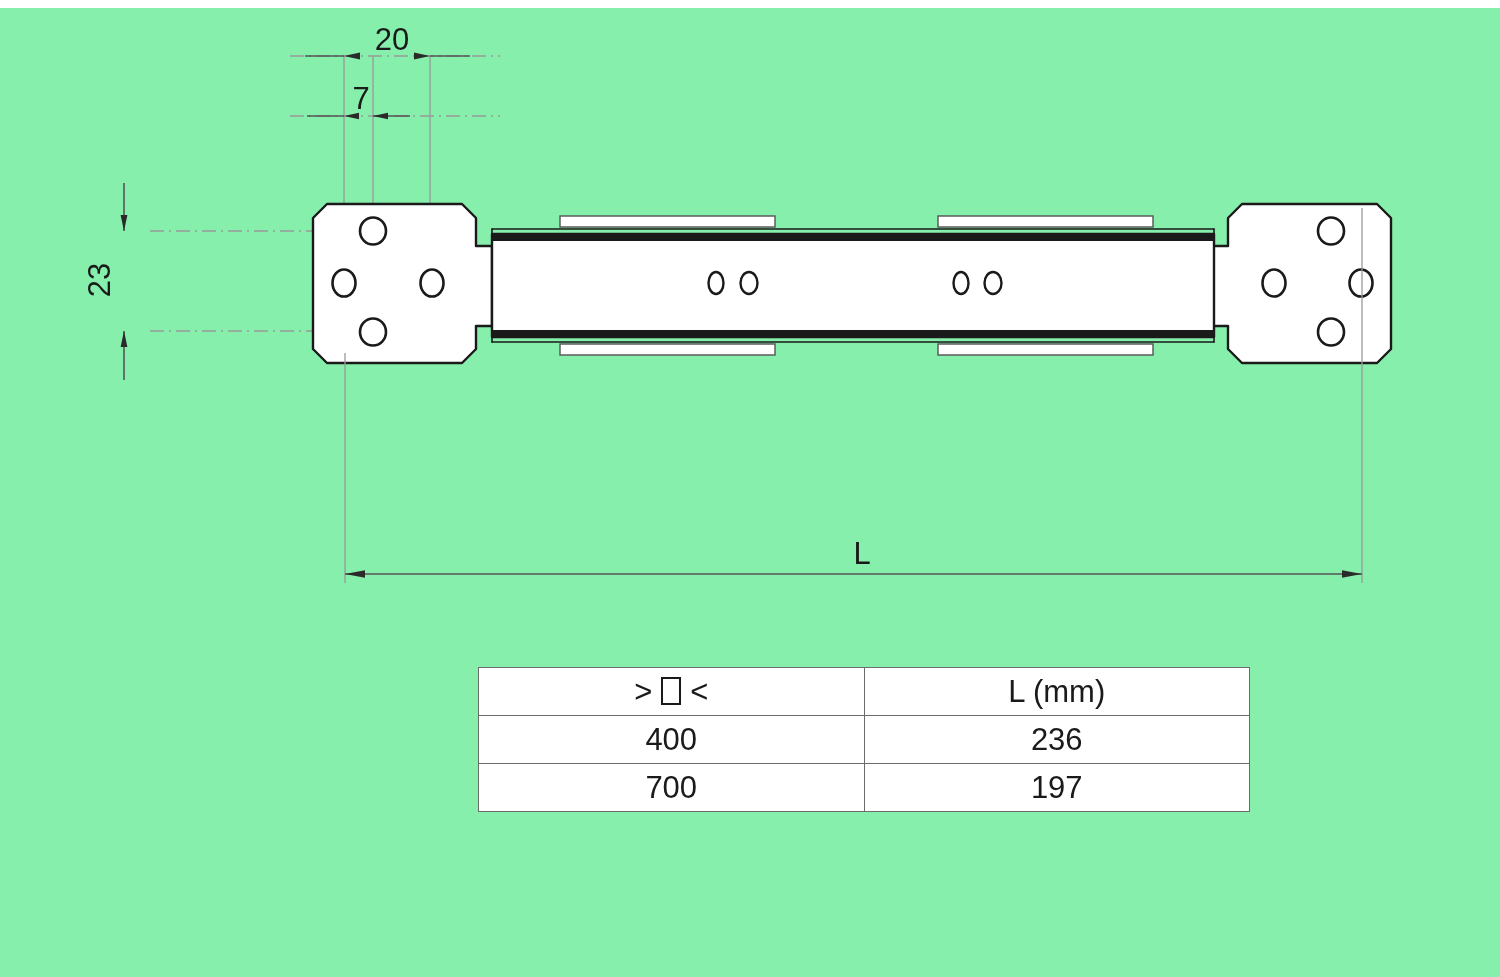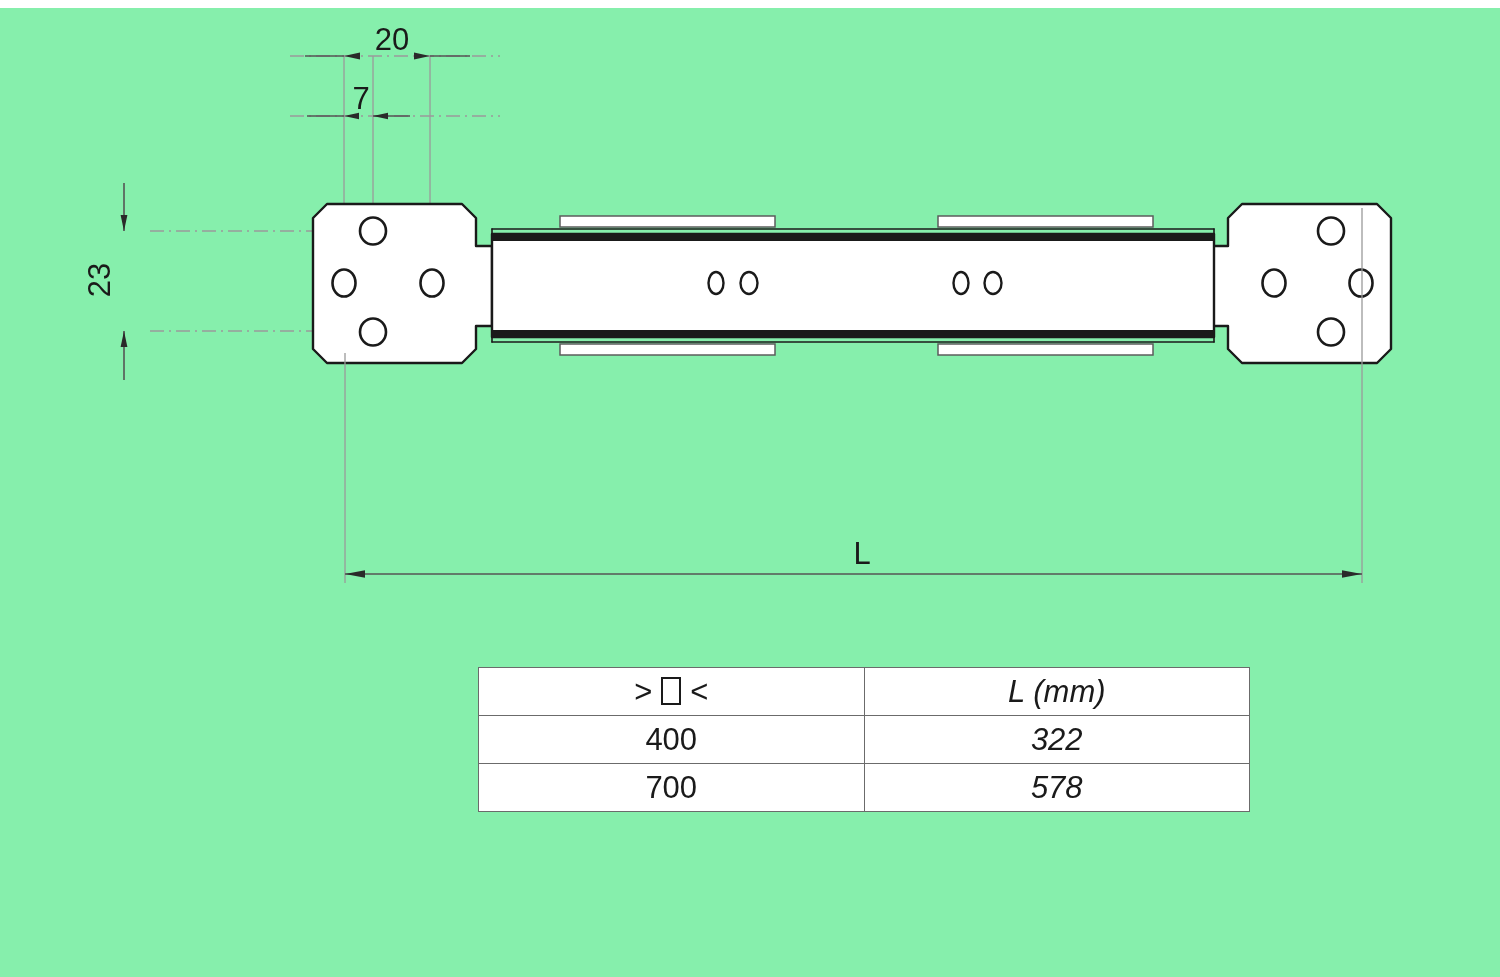--- a/index.html
+++ b/index.html
@@ -101,21 +101,21 @@
     text-align: center;
     font-family: "Liberation Sans", sans-serif;
     font-size: 31px;
     color: #1a1a1a;
     height: 47px;
     padding: 0;
     line-height: 47px;
     white-space: nowrap;
   }
   #spec-table td.col-a { width: 50%; }
-  #spec-table td.col-b { width: 50%; font-style: italic; }
+  #spec-table td.col-b { width: 50%; }
   .hdr-cell { font-size: 30px; }
   .sq-glyph {
     display: inline-block;
     width: 16px;
     height: 24px;
     border: 2.2px solid #1a1a1a;
     vertical-align: -3px;
     margin: 0 9px;
   }
 </style>
@@ -242,22 +242,22 @@
   </svg>
 
   <table id="spec-table">
     <tbody>
       <tr>
         <td class="col-a hdr-cell"><span>&gt;</span><span class="sq-glyph"></span><span>&lt;</span></td>
         <td class="col-b hdr-cell">L (mm)</td>
       </tr>
       <tr>
         <td class="col-a">400</td>
-        <td class="col-b">322</td>
+        <td class="col-b">236</td>
       </tr>
       <tr>
         <td class="col-a">700</td>
-        <td class="col-b">578</td>
+        <td class="col-b">197</td>
       </tr>
     </tbody>
   </table>
 
 </div>
 
 </body></html>

